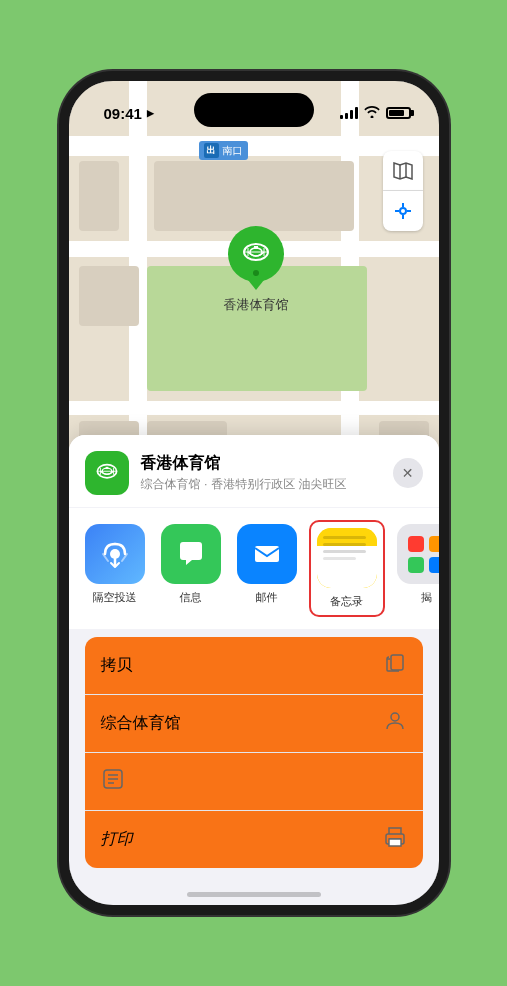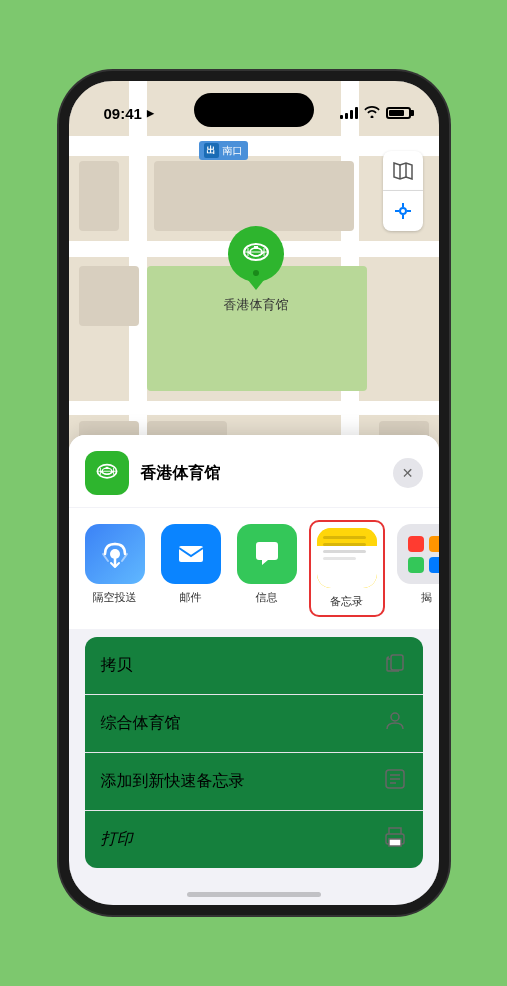--- a/index.html
+++ b/index.html
@@ -366,21 +366,21 @@
 
     .share-label {
       font-size: 11px;
       color: #333;
       text-align: center;
     }
 
     
     .action-list {
       margin-top: 8px;
-      background: #15803d;
+      background: #f97316;
       border-radius: 12px;
       margin: 8px 16px;
       overflow: hidden;
     }
 
     .action-item {
       display: flex;
       align-items: center;
       justify-content: space-between;
       padding: 14px 16px;
@@ -521,20 +521,21 @@
           <ellipse cx="16" cy="14" rx="5.5" ry="3.5" fill="none" stroke="white" stroke-width="1.5"></ellipse>
           <rect x="14.5" y="9" width="3" height="2.5" fill="white"></rect>
           <path d="M8.5 14 Q16 21 23.5 14" fill="none" stroke="white" stroke-width="1.5"></path>
           <line x1="5" y1="14" x2="27" y2="14" stroke="white" stroke-width="1"></line>
           <line x1="8.5" y1="10" x2="8.5" y2="18" stroke="white" stroke-width="1"></line>
           <line x1="23.5" y1="10" x2="23.5" y2="18" stroke="white" stroke-width="1"></line>
         </svg>
       </div>
       <div class="venue-info">
         <div class="venue-name">香港体育馆</div>
+        <div class="venue-subtitle">综合体育馆 · 香港特别行政区 油尖旺区</div>
       </div>
       <div class="close-btn">
         <span>✕</span>
       </div>
     </div>
 
     <div class="share-row">
 
       <div class="share-item">
         <div class="share-icon airdrop">
@@ -545,36 +546,36 @@
             <path d="M8 22 Q3 15 3 15" fill="none" stroke="white" stroke-width="2" stroke-linecap="round" opacity="0.5"></path>
             <path d="M22 22 Q27 15 27 15" fill="none" stroke="white" stroke-width="2" stroke-linecap="round" opacity="0.5"></path>
             <line x1="15" y1="20" x2="15" y2="27" stroke="white" stroke-width="2.5" stroke-linecap="round"></line>
             <path d="M11 24 L15 28 L19 24" fill="none" stroke="white" stroke-width="2" stroke-linecap="round" stroke-linejoin="round"></path>
           </svg>
         </div>
         <span class="share-label">隔空投送</span>
       </div>
 
       <div class="share-item">
+        <div class="share-icon messages">
+          <svg width="34" height="34" viewBox="0 0 34 34">
+            <path d="M6 8 Q6 5 9 5 L25 5 Q28 5 28 8 L28 20 Q28 23 25 23 L18 23 L12 28 L12 23 L9 23 Q6 23 6 20 Z" fill="white"></path>
+          </svg>
+        </div>
+        <span class="share-label">信息</span>
+      </div>
+
+      <div class="share-item">
         <div class="share-icon mail">
           <svg width="34" height="34" viewBox="0 0 34 34">
             <rect x="5" y="9" width="24" height="16" rx="2" fill="white"></rect>
             <path d="M5 11 L17 19 L29 11" fill="none" stroke="#0a84ff" stroke-width="2"></path>
           </svg>
         </div>
         <span class="share-label">邮件</span>
-      </div>
-
-      <div class="share-item">
-        <div class="share-icon messages">
-          <svg width="34" height="34" viewBox="0 0 34 34">
-            <path d="M6 8 Q6 5 9 5 L25 5 Q28 5 28 8 L28 20 Q28 23 25 23 L18 23 L12 28 L12 23 L9 23 Q6 23 6 20 Z" fill="white"></path>
-          </svg>
-        </div>
-        <span class="share-label">信息</span>
       </div>
 
       <div class="share-item" style="outline: 2px solid #e63333; outline-offset: 2px; border-radius: 6px; padding: 4px; justify-content: center;">
         <div class="share-icon notes" style="background: #ffd60a; border: none; border-radius: 14px; overflow: hidden;">
 
           <div style="width:100%; height:100%; display:flex; flex-direction:column; padding:8px 6px 6px; gap:4px; border-radius:14px; background:linear-gradient(to bottom, #ffd60a 0%, #ffd60a 30%, #fff 30%);">
             <div style="height:3px; background:rgba(0,0,0,0.15); border-radius:2px; width:90%;"></div>
             <div style="height:3px; background:rgba(0,0,0,0.15); border-radius:2px; width:90%;"></div>
             <div style="height:3px; background:rgba(0,0,0,0.15); border-radius:2px; width:90%;"></div>
             <div style="height:3px; background:rgba(0,0,0,0.1); border-radius:2px; width:70%;"></div>
@@ -615,21 +616,20 @@
         <span class="action-icon">
           <svg width="24" height="24" viewBox="0 0 24 24" fill="none" stroke="#666" stroke-width="1.5">
             <circle cx="12" cy="8" r="4"></circle>
             <path d="M4 20 Q4 14 12 14 Q20 14 20 20"></path>
           </svg>
         </span>
       </div>
 
 
       <div class="action-item">
-        <span class="action-label">添加到新快速备忘录</span>
         <span class="action-icon">
           <svg width="24" height="24" viewBox="0 0 24 24" fill="none" stroke="#666" stroke-width="1.5">
             <rect x="3" y="3" width="18" height="18" rx="3"></rect>
             <line x1="7" y1="8" x2="17" y2="8"></line>
             <line x1="7" y1="12" x2="17" y2="12"></line>
             <line x1="7" y1="16" x2="13" y2="16"></line>
           </svg>
         </span>
       </div>
 

